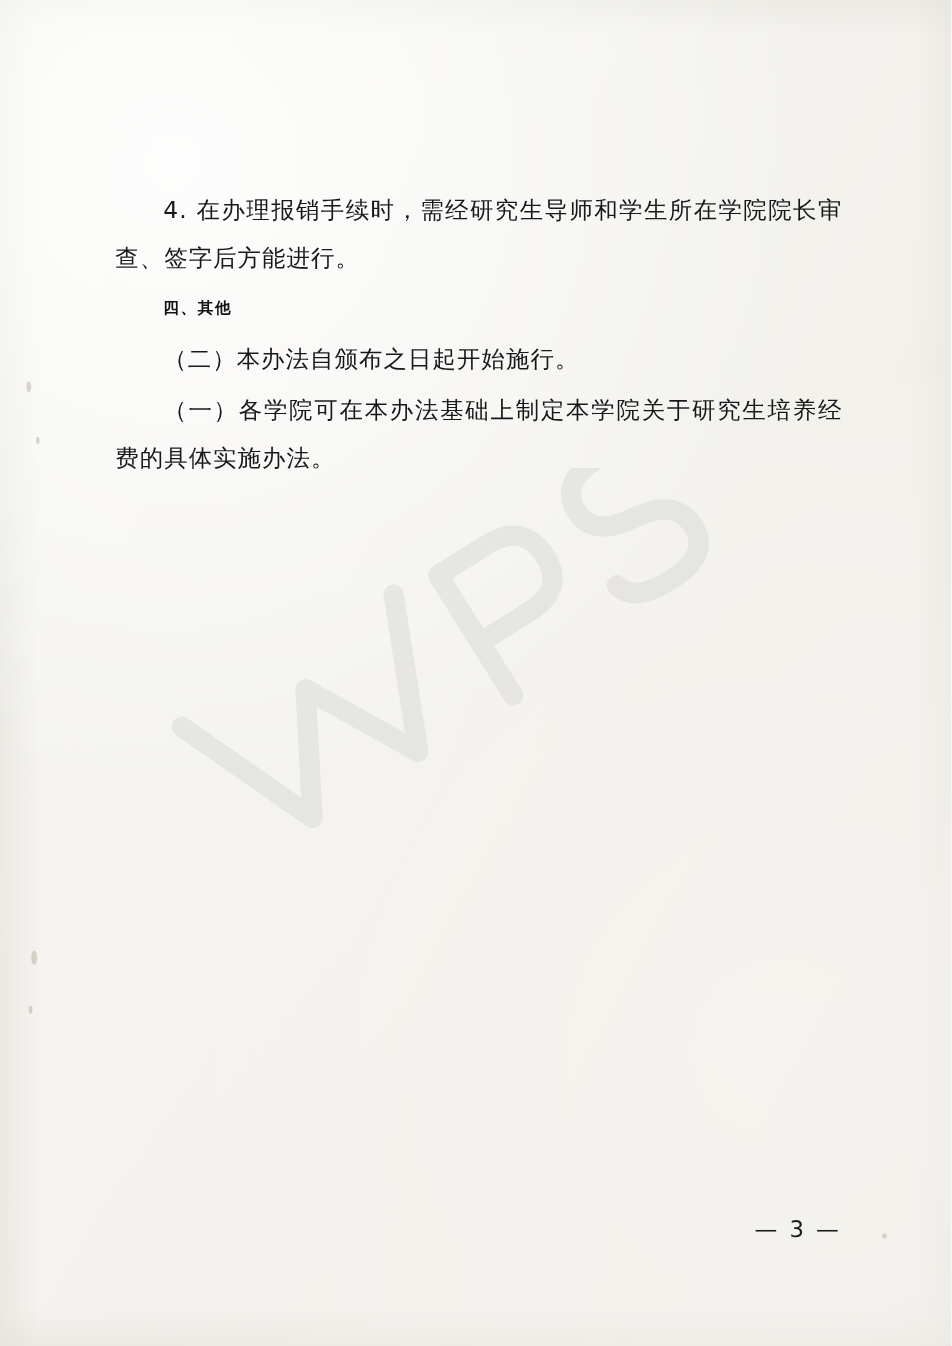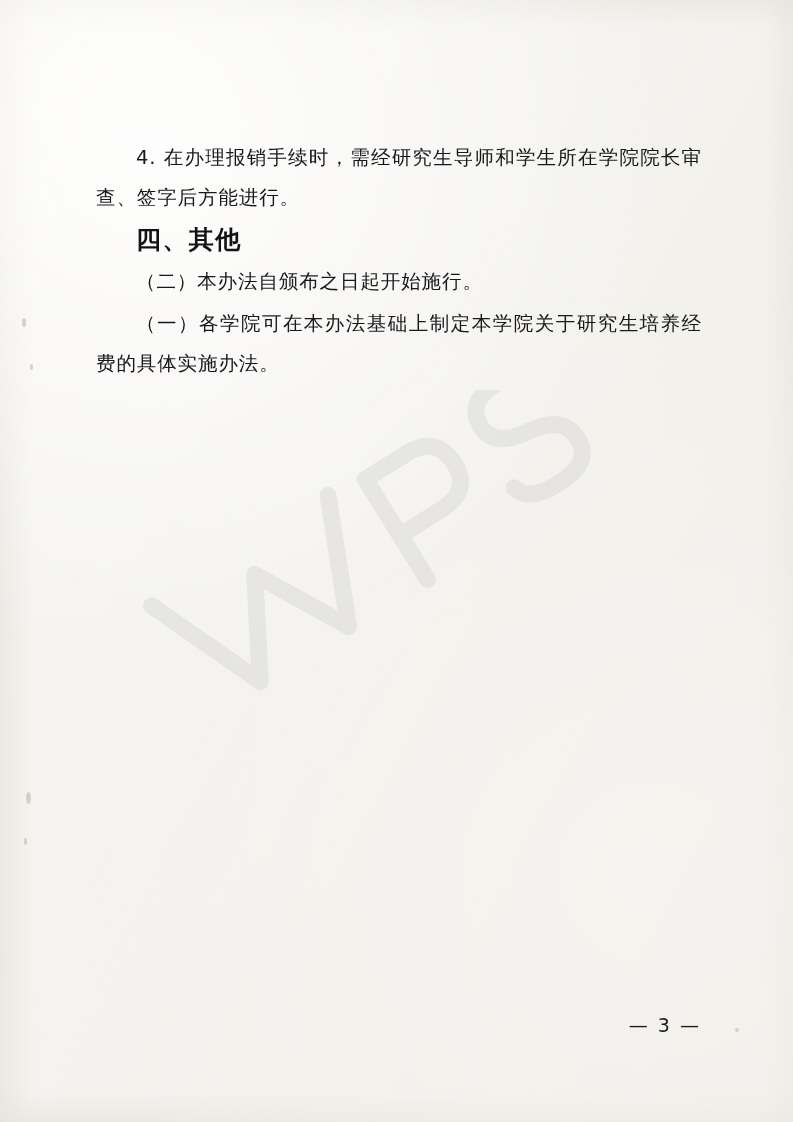--- a/index.html
+++ b/index.html
@@ -48,40 +48,40 @@
   }
   #watermark svg {
     display: block;
     width: 100%;
     height: 100%;
   }
 
   #content {
     position: absolute;
     left: 96px;
-    top: 138px;
+    top: 156px;
     width: 606px;
   }
 
   .para {
     font-family: "DejaVu Sans", sans-serif;
     font-size: 19.5px;
     line-height: 40px;
     color: #16181b;
     letter-spacing: 0.9px;
     margin: 0 0 2px 0;
     text-align: justify;
     text-justify: inter-ideograph;
   }
   .indent {
     text-indent: 40px;
   }
   .heading {
     font-family: "DejaVu Sans", sans-serif;
-    font-size: 25px;
+    font-size: 13px;
     line-height: 40px;
     font-weight: bold;
     color: #111316;
     letter-spacing: 1.4px;
     text-indent: 40px;
     margin: 0 0 2px 0;
   }
 
   #page-number {
     position: absolute;

